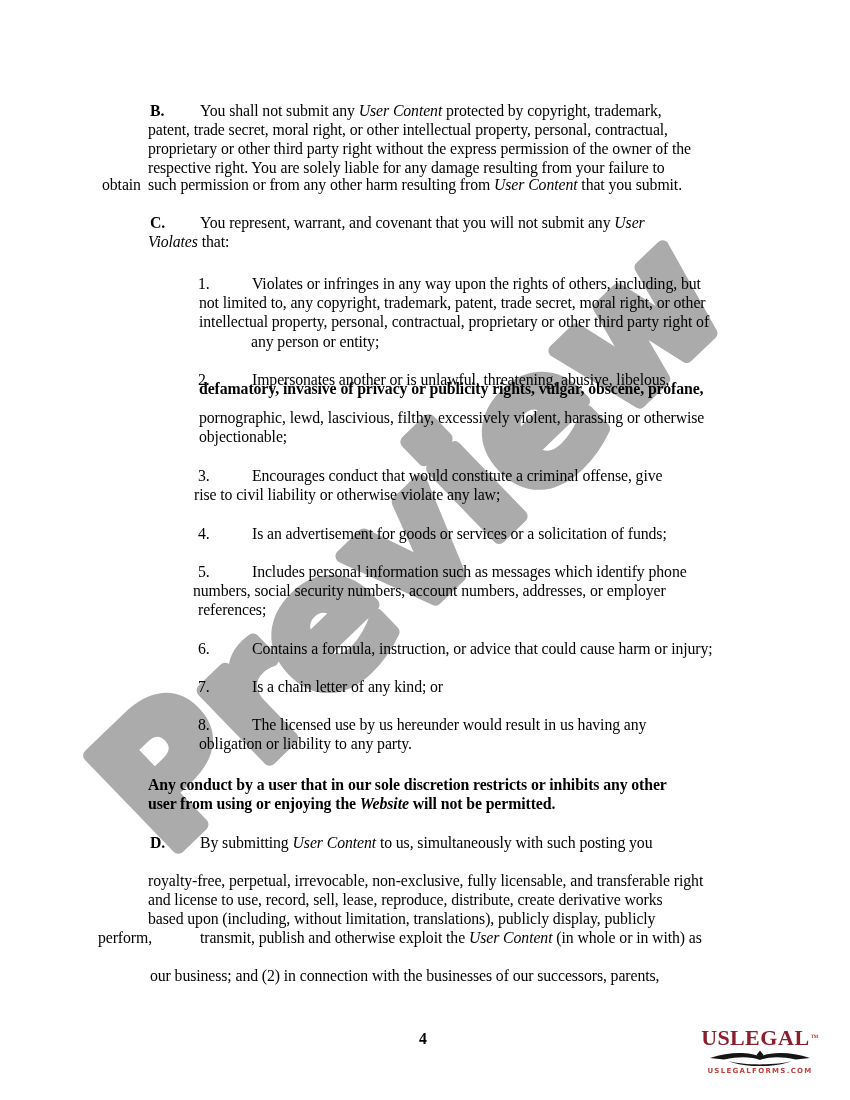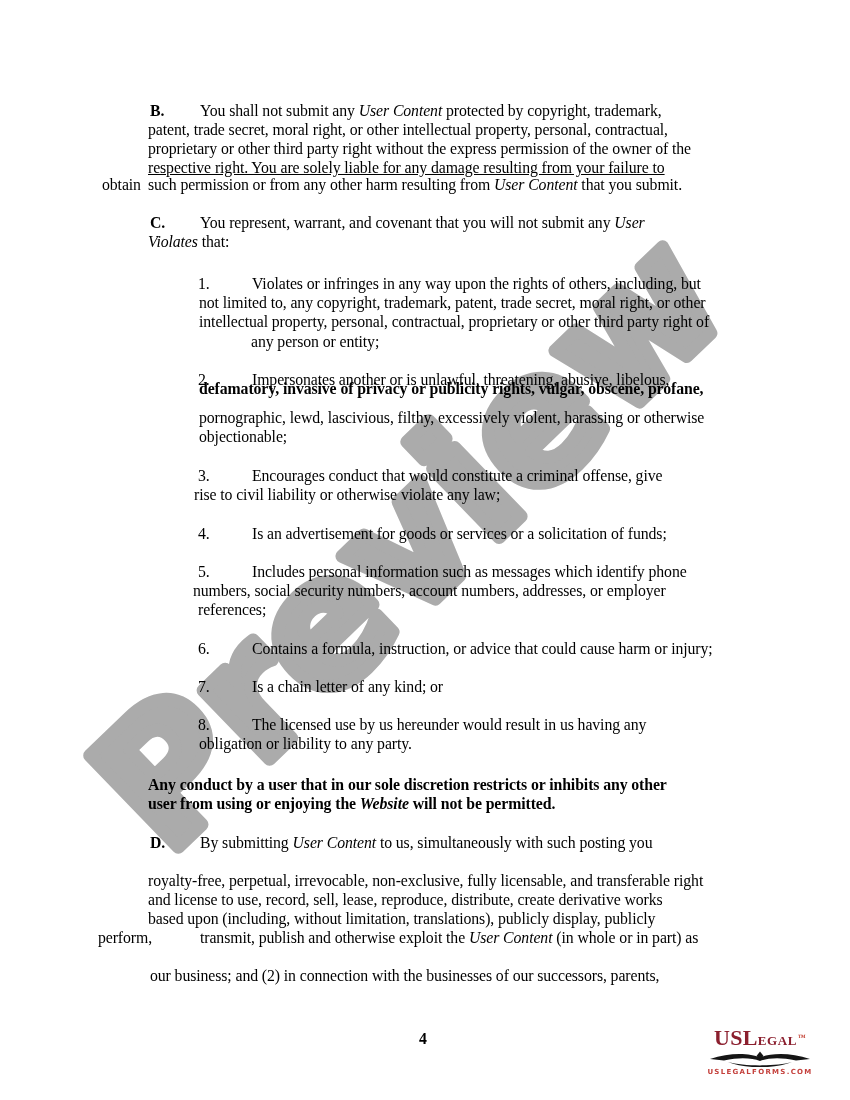--- a/index.html
+++ b/index.html
@@ -32,21 +32,21 @@
   .i  { font-style:italic; }
   .b  { font-weight:bold; }
   .bi { font-weight:bold; font-style:italic; }
   .pagenum {
     position:absolute; left:408px; top:1030px; width:30px;
     text-align:center; font-size:15.8px; font-weight:bold; color:#000; z-index:2;
   }
   .logo { position:absolute; left:697px; top:1027px; width:126px; text-align:center; z-index:3; }
   .logo-word { line-height:21px; color:#8b1f2e; font-weight:bold; white-space:nowrap; }
   .lw-big   { font-size:22px; letter-spacing:0.3px; }
-  .lw-small { font-size:13px; letter-spacing:0.6px; }
+  .lw-small { font-size:22px; letter-spacing:0.6px; }
   .lw-tm    { font-size:8px; color:#c0392b; vertical-align:top; margin-left:1px; font-weight:bold; }
   .logo-eagle { display:block; margin:0 auto; }
   .logo-site {
     font-family:"DejaVu Sans", sans-serif;
     font-size:7px; font-weight:bold; color:#c4403c;
     letter-spacing:1.3px; margin-top:1px; white-space:nowrap;
   }
 </style>
 </head>
 <body>
@@ -61,21 +61,21 @@
       <div class="line" style="left: 150px; top: 101px;">
         <span class="label b">B.</span>
         <span class="content" style="margin-left: 50px; text-align: center;"><span class="">You shall not submit any </span><span class="i">User Content</span><span class=""> protected by copyright, trademark,</span></span>
       </div>
       <div class="line" style="left: 148px; top: 120px;">
         <span class="content"><span class="">patent, trade secret, moral right, or other intellectual property, personal, contractual,</span></span>
       </div>
       <div class="line" style="left: 148px; top: 139px;">
         <span class="content"><span class="">proprietary or other third party right without the express permission of the owner of the</span></span>
       </div>
-      <div class="line" style="left: 148px; top: 158px; text-decoration: underline;">
+      <div class="line" style="left: 148px; top: 158px;">
         <span class="content"><span class="">respective right. You are solely liable for any damage resulting from your failure to</span></span>
       </div>
       <div class="line" style="left: 102px; top: 175px;">
         <span class="label">obtain</span>
         <span class="content" style="margin-left: 46px;"><span class="">such permission or from any other harm resulting from </span><span class="i">User Content</span><span class=""> that you submit.</span></span>
       </div>
       <div class="line" style="left: 150px; top: 213px;">
         <span class="label b">C.</span>
         <span class="content" style="margin-left: 50px;"><span class="">You represent, warrant, and covenant that you will not submit any </span><span class="i">User</span></span>
       </div>
@@ -158,21 +158,21 @@
         <span class="content"><span class="">royalty-free, perpetual, irrevocable, non-exclusive, fully licensable, and transferable right</span></span>
       </div>
       <div class="line" style="left: 148px; top: 890px;">
         <span class="content"><span class="">and license to use, record, sell, lease, reproduce, distribute, create derivative works</span></span>
       </div>
       <div class="line" style="left: 148px; top: 909px;">
         <span class="content"><span class="">based upon (including, without limitation, translations), publicly display, publicly</span></span>
       </div>
       <div class="line" style="left: 98px; top: 928px;">
         <span class="label">perform,</span>
-        <span class="content" style="margin-left: 102px;"><span class="">transmit, publish and otherwise exploit the </span><span class="i">User Content</span><span class=""> (in whole or in part) as</span></span>
+        <span class="content" style="margin-left: 102px;"><span class="">transmit, publish and otherwise exploit the </span><span class="i">User Content</span><span class=""> (in whole or in with) as</span></span>
       </div>
       <div class="line" style="left: 150px; top: 966px;">
         <span class="content"><span class="">our business; and (2) in connection with the businesses of our successors, parents,</span></span>
       </div>
     </div>
 
   <div class="pagenum">4</div>
 
   <div class="logo">
     <div class="logo-word"><span class="lw-big">USL</span><span class="lw-small">EGAL</span><span class="lw-tm">™</span></div>

